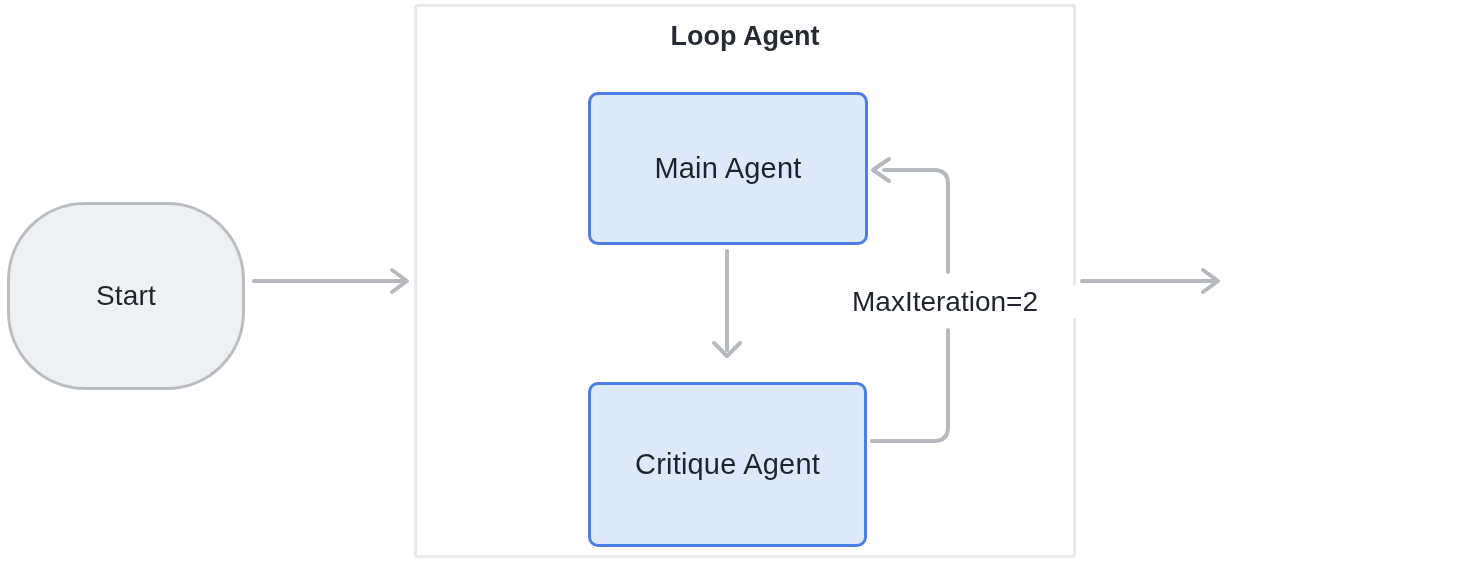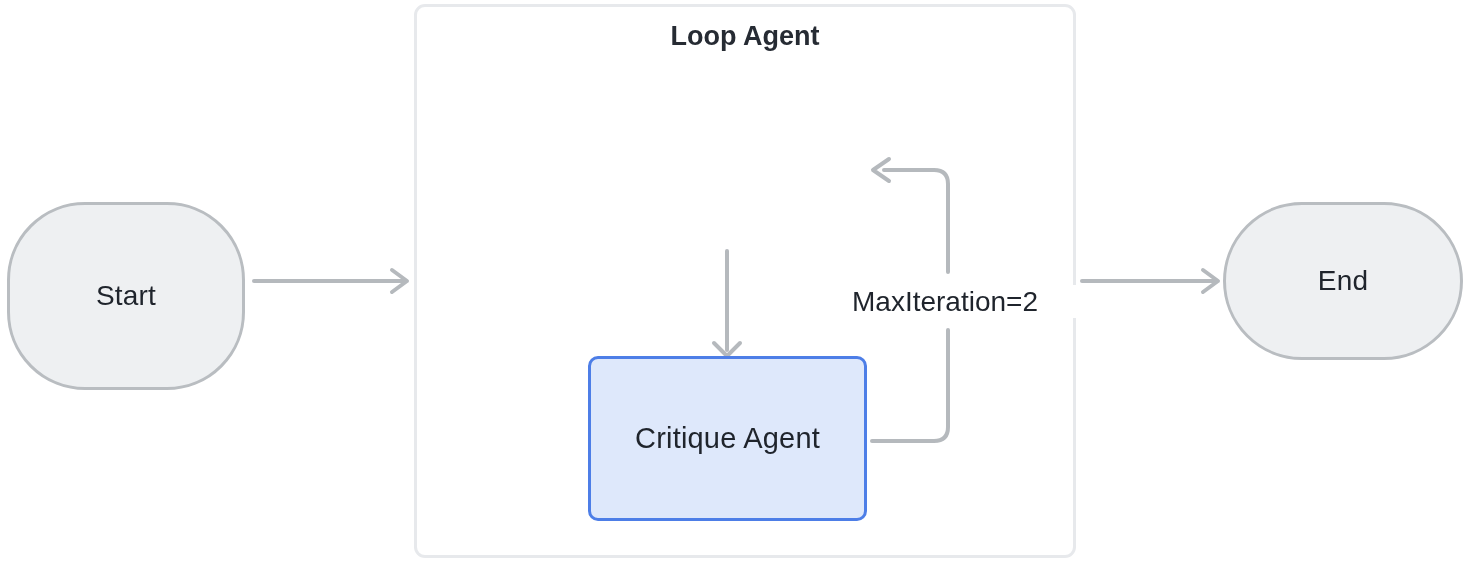--- a/index.html
+++ b/index.html
@@ -61,35 +61,35 @@
   }
 
   .start-node { left: 7px;    top: 202px; width: 238px; height: 188px; border-radius: 78px; }
   .end-node   { left: 1223px; top: 202px; width: 240px; height: 158px; border-radius: 79px; }
 
   .loop-container {
     position: absolute;
     left: 414px; top: 4px;
     width: 662px; height: 554px;
     border: 3px solid var(--container-border);
-    border-radius: 11px;
+    border-radius: 4px;
     background: transparent;
   }
   .loop-title {
     position: absolute;
     left: 0; top: 14px;
     width: 100%;
     text-align: center;
     font-size: 27px;
     font-weight: bold;
     color: var(--title-text);
   }
 
   .main-agent-node     { left: 588px; top: 92px;  width: 280px; height: 153px; }
-  .critique-agent-node { left: 588px; top: 356px; width: 279px; height: 165px; }
+  .critique-agent-node { left: 588px; top: 382px; width: 279px; height: 165px; }
 
   .edge-label {
     position: absolute;
     left: 810px; top: 285px;
     width: 270px;
     text-align: center;
     font-size: 28px;
     color: var(--text);
     background: var(--canvas-bg);
     line-height: 33px;
@@ -125,24 +125,24 @@
   </svg>
 
   <div class="node terminal start-node">
     <span>Start</span>
   </div>
 
   <div class="loop-container">
     <div class="loop-title">Loop Agent</div>
   </div>
 
+  <div class="node agent main-agent-node">
+    <span>Main Agent</span>
+  </div>
 
   <div class="node agent critique-agent-node">
     <span>Critique Agent</span>
   </div>
 
   <div class="edge-label">MaxIteration=2</div>
 
-  <div class="node terminal end-node">
-    <span>End</span>
-  </div>
 
 </div>
 
 </body></html>

